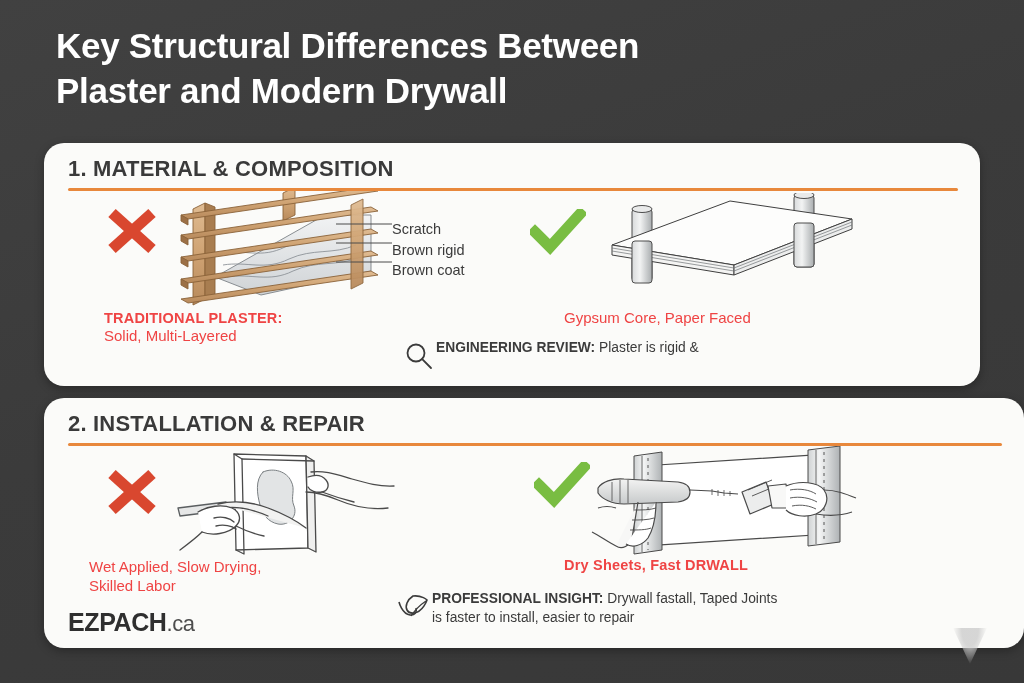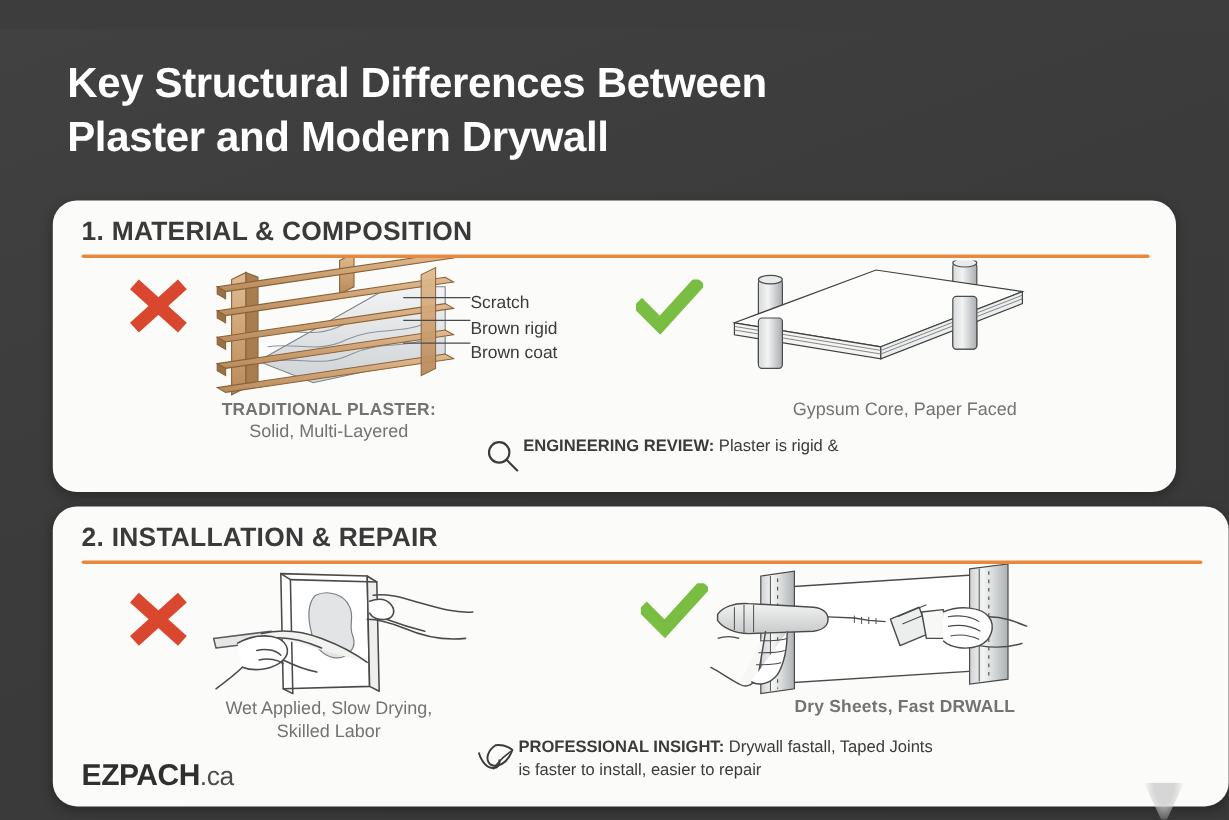--- a/index.html
+++ b/index.html
@@ -11,21 +11,20 @@
     height: 683px;
     background: #3d3d3d;
     font-family: "Liberation Sans", sans-serif;
     overflow: hidden;
     position: relative;
   }
   .page {
     position: absolute;
     inset: 0;
     background: linear-gradient(160deg, #414141 0%, #3b3b3b 45%, #383838 100%);
-    margin-top: 24px;
   }
 
   
   .title {
     position: absolute;
     left: 56px;
     top: 24px;
     width: 880px;
     color: #ffffff;
     font-size: 35px;
@@ -64,22 +63,22 @@
     border-radius: 2px;
   }
 
   
   .mark { position: absolute; }
   .mark svg { display: block; }
 
   
   .cap {
     position: absolute;
-    text-align: center;
-    color: #737373;
+    text-align: left;
+    color: #ef4444;
     line-height: 1.25;
   }
   .cap .strong { font-weight: bold; font-size: 14.5px; letter-spacing: 0.2px; }
   .cap .normal { font-size: 15px; }
 
   
   .lath-labels {
     position: absolute;
     left: 348px;
     top: 219px;
@@ -383,21 +382,21 @@
         <path d="M202,60 C212,58 220,60 226,63" stroke-width="0.9"></path>
         <path d="M234,44 C246,44 256,48 266,52"></path>
         <path d="M226,68 C238,70 250,70 262,66"></path>
       </g>
     </svg>
 
     <div class="cap" style="left:520px; top:158px; width:380px;">
       <div class="strong">Dry Sheets, Fast DRWALL</div>
     </div>
 
-    <div class="note" style="left:352px; top:192px;align-items:flex-end;">
+    <div class="note" style="left:352px; top:192px;">
       <span class="note-icon">
         <svg width="34" height="30" viewBox="0 0 34 30">
           <path d="M17,4 C26,3 31,8 31,8 C31,8 27,20 18,21 C11,22 9,16 11,11 C12.5,7 17,4 17,4 Z" fill="none" stroke="#3b3b3b" stroke-width="1.6"></path>
           <path d="M3,10 C3,10 6,22 14,23 C19,23.6 21,20 20,16" fill="none" stroke="#3b3b3b" stroke-width="1.6"></path>
           <path d="M30,9 C24,13 19,18 15,24" fill="none" stroke="#3b3b3b" stroke-width="1.3"></path>
         </svg>
       </span>
       <span class="note-text">
         <b>PROFESSIONAL INSIGHT:</b><span> Drywall fastall, Taped Joints</span><br>
         <span>is faster to install, easier to repair</span>

